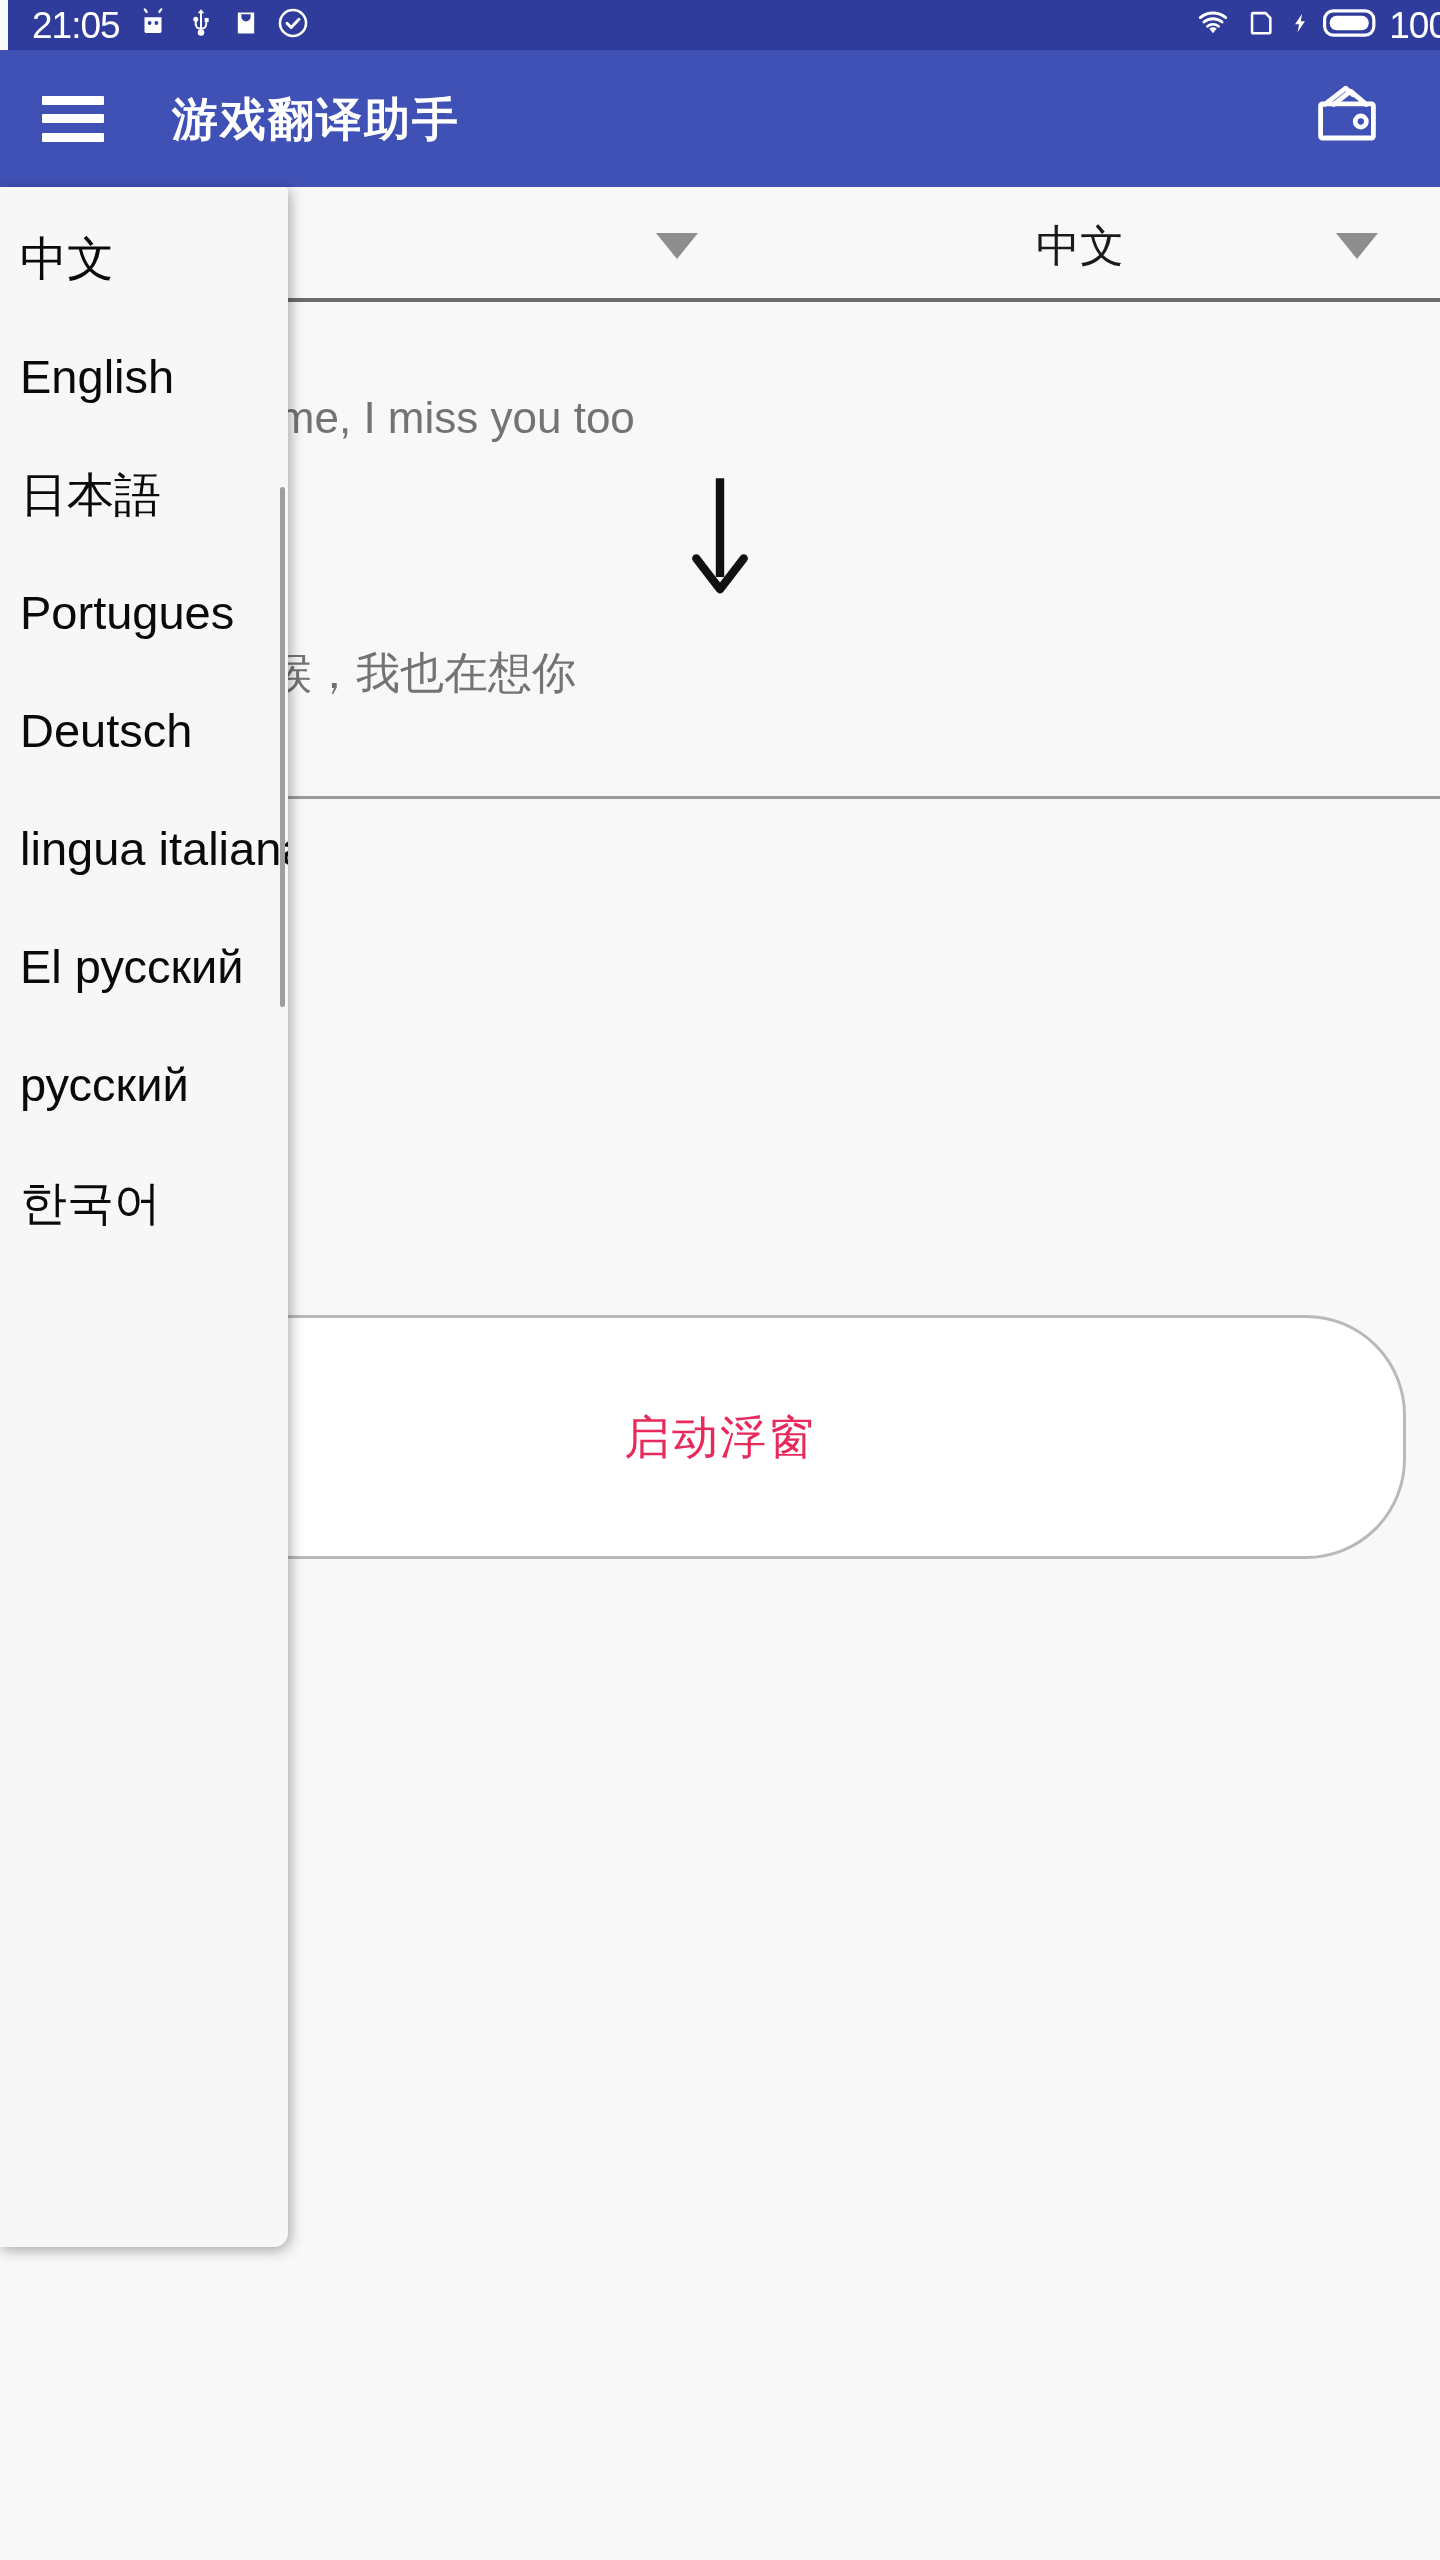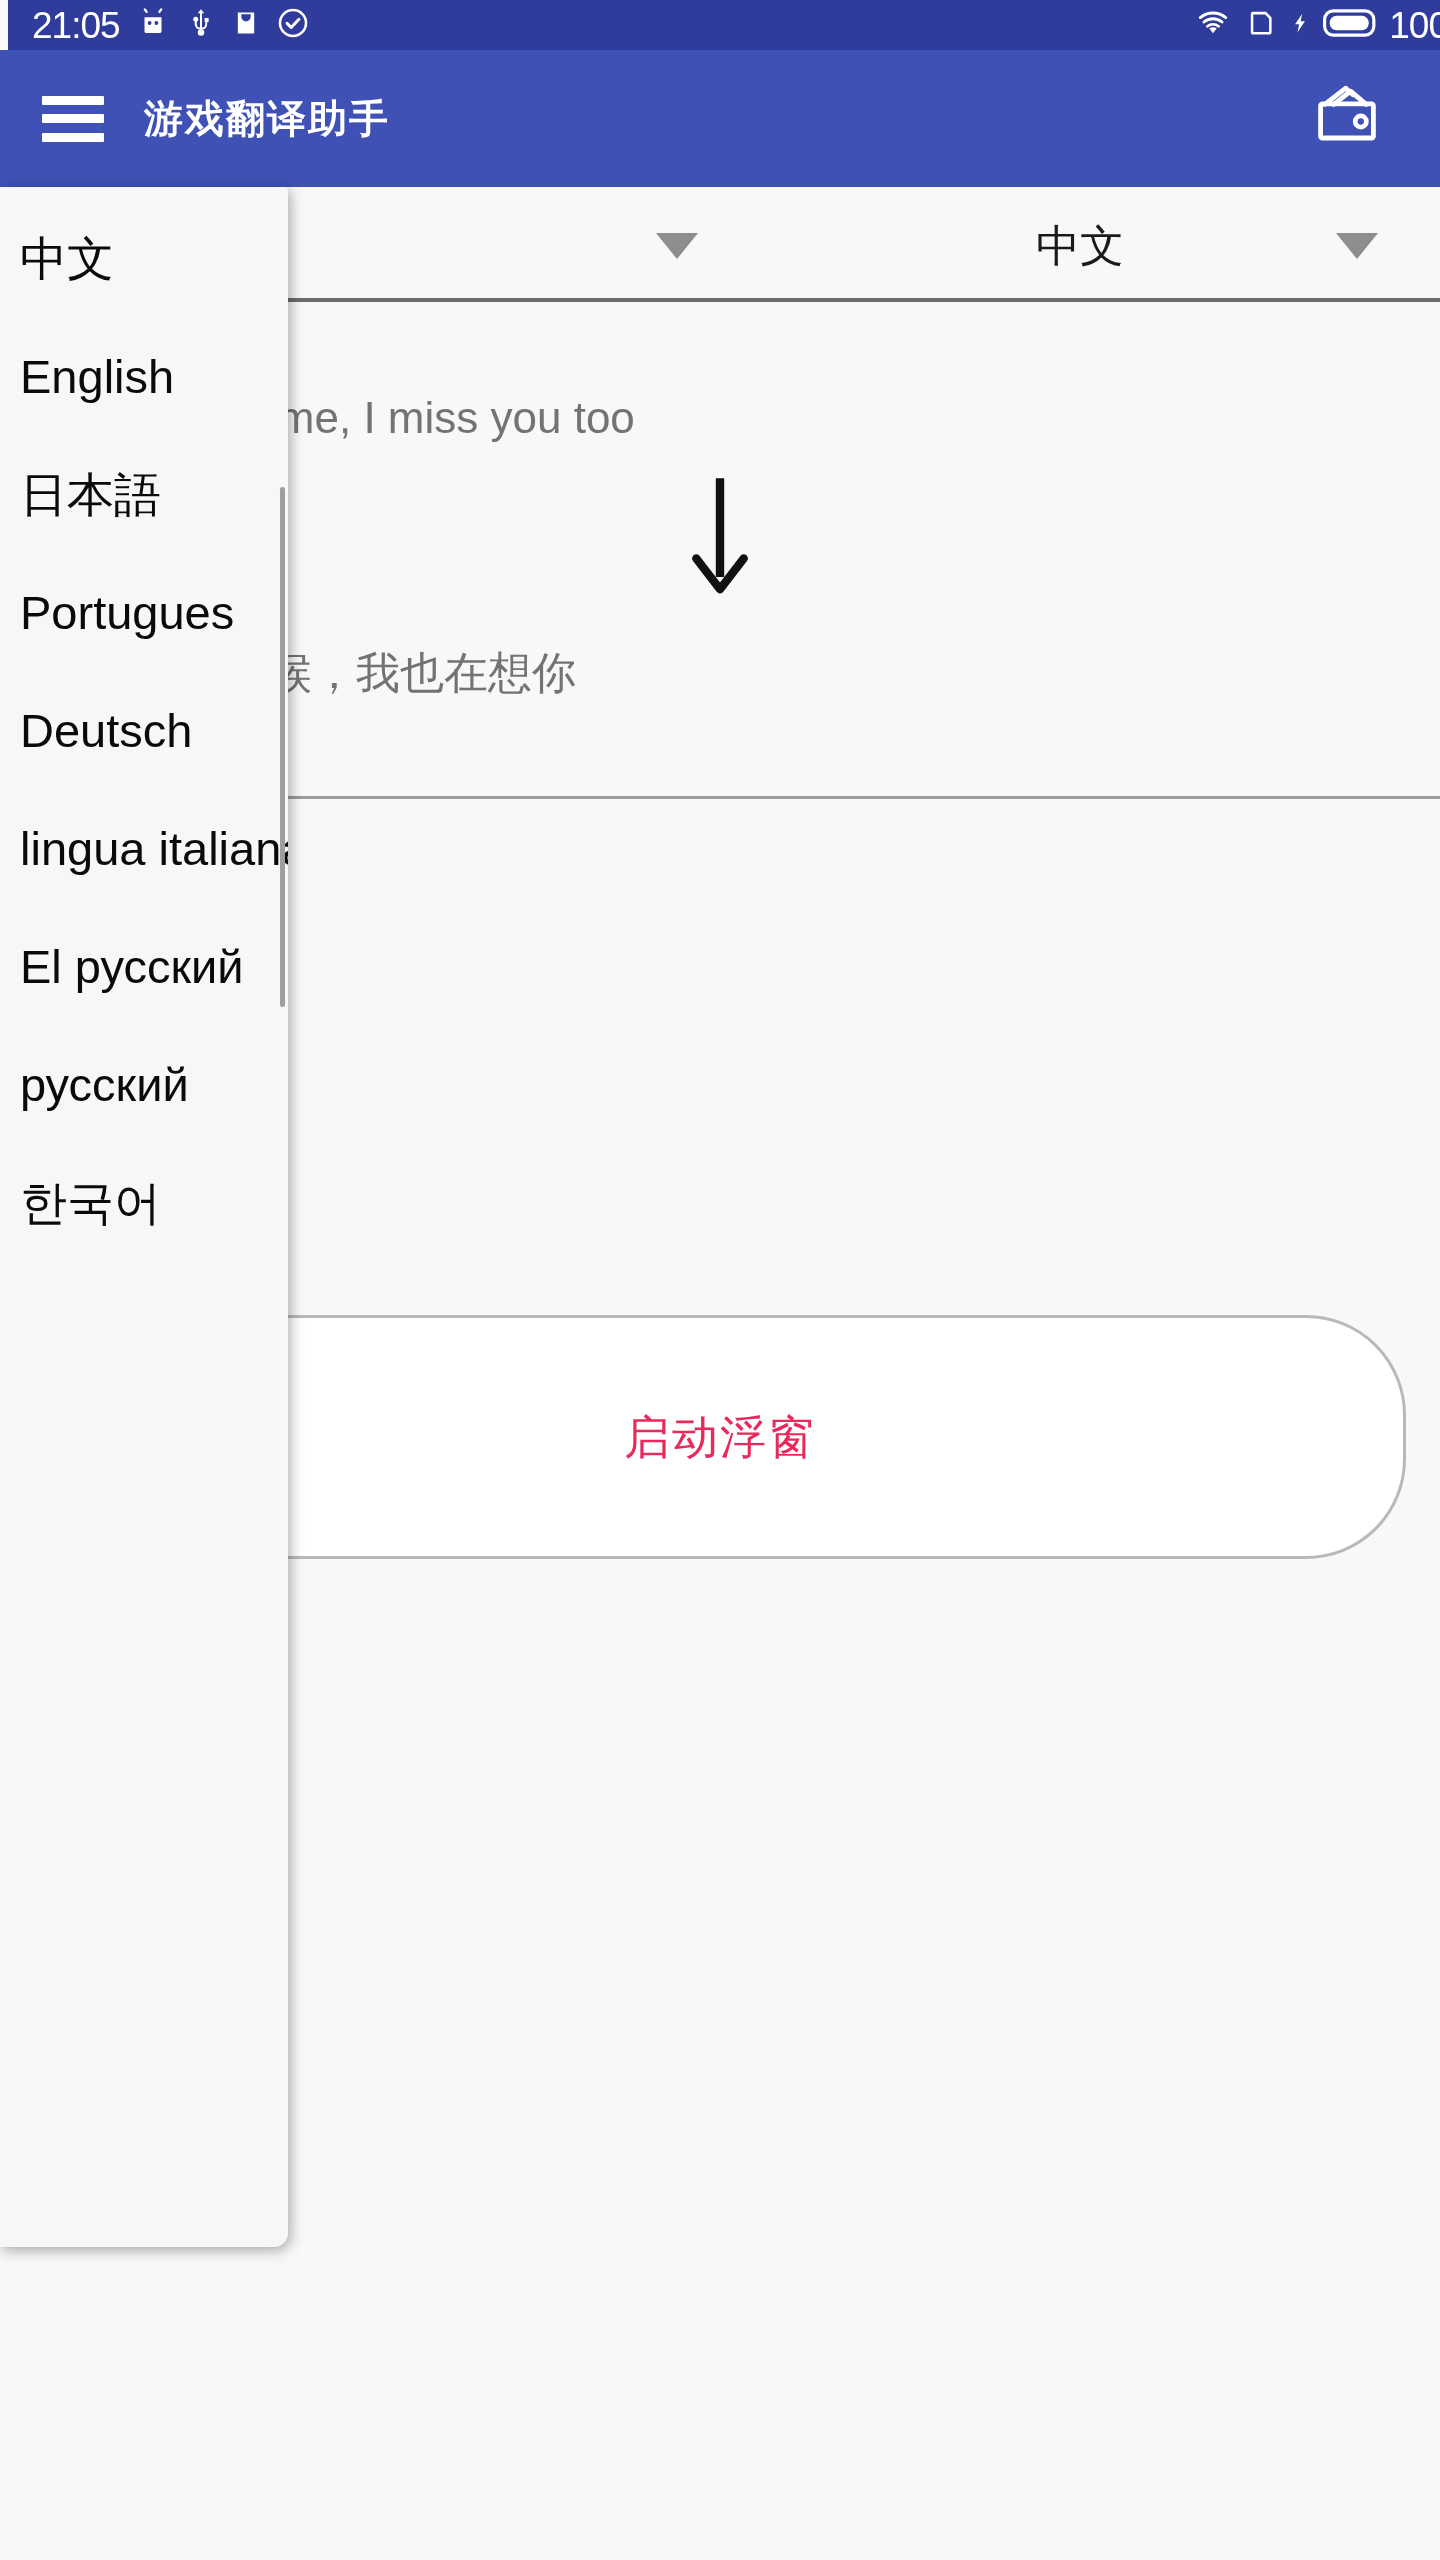--- a/index.html
+++ b/index.html
@@ -25,21 +25,21 @@
     position:absolute;left:0;top:50px;width:1440px;height:137px;
     background:#3f51b5;color:#fff;display:flex;align-items:center;
   }
   #hamburger{
     width:62px;height:46px;margin-left:42px;
     display:flex;flex-direction:column;justify-content:space-between;
     cursor:pointer;
   }
   #hamburger span{display:block;height:9px;background:#fff;border-radius:1px;}
   #appbar .title{
-    margin-left:40px;font-size:39px;font-weight:700;letter-spacing:2px;
+    margin-left:68px;font-size:46px;font-weight:700;letter-spacing:2px;
     line-height:1;white-space:nowrap;
   }
   #wallet-btn{margin-left:auto;margin-right:54px;cursor:pointer;}
   
   #page{
     position:absolute;left:0;top:187px;width:1440px;height:2373px;
     background:#f8f8f8;
   }
   .lang-row{
     position:relative;height:105px;display:flex;align-items:center;

